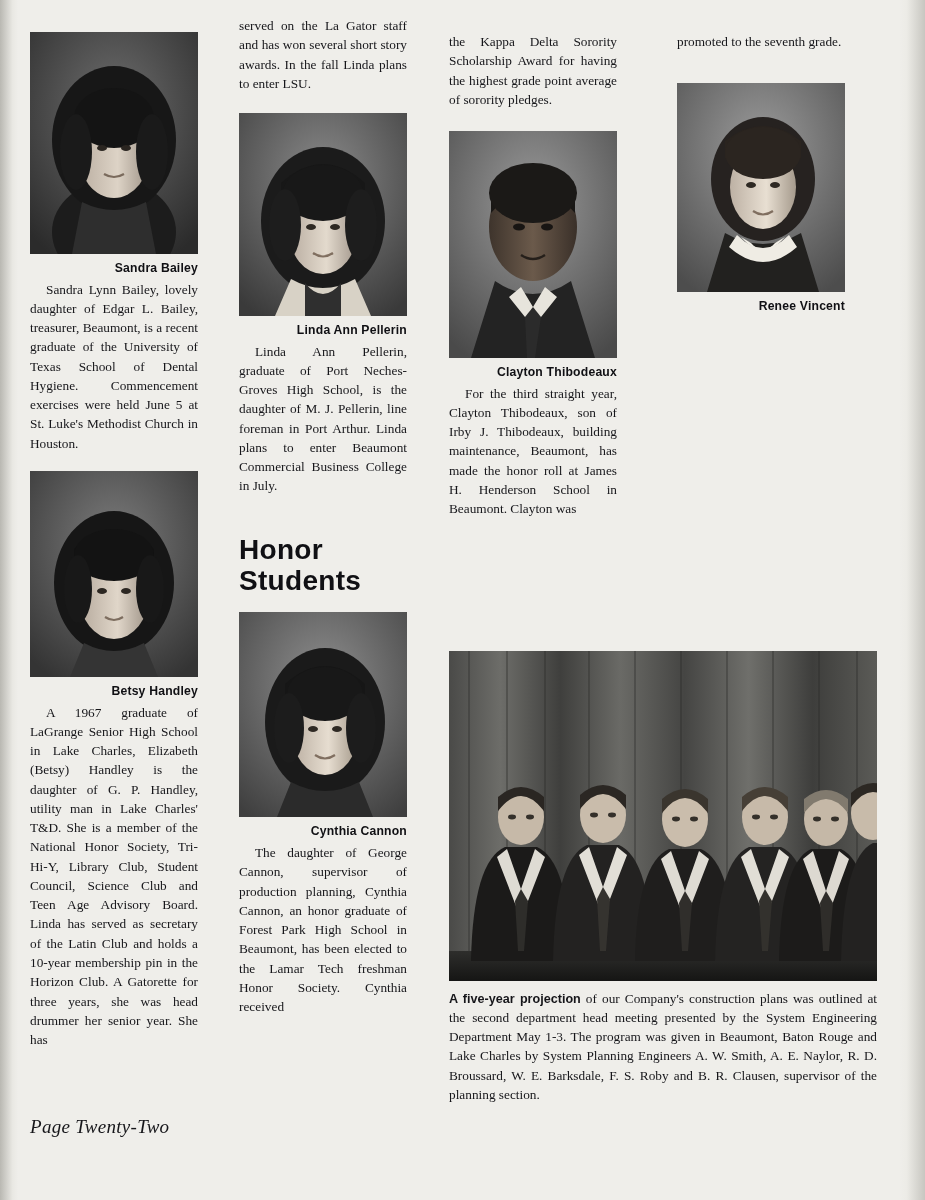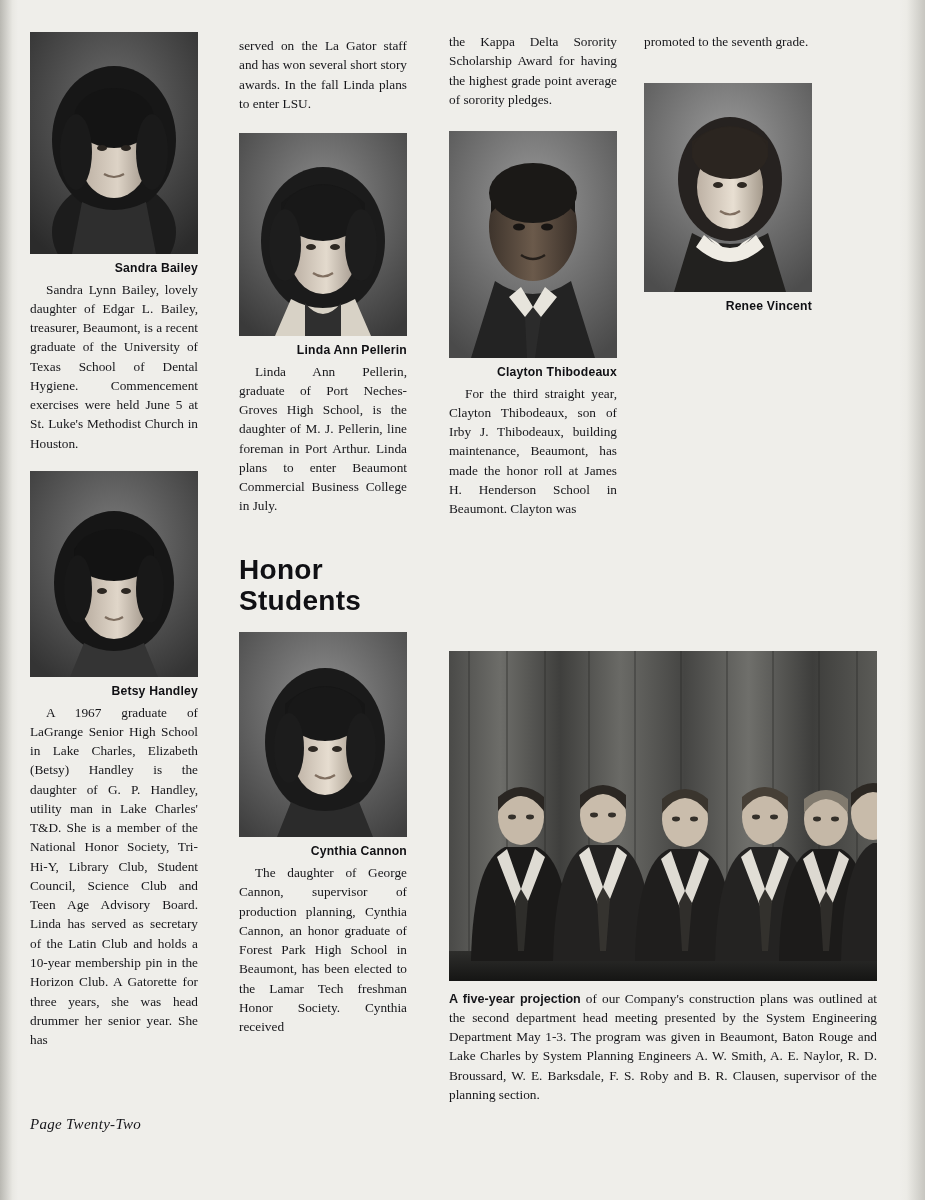--- a/index.html
+++ b/index.html
@@ -44,23 +44,23 @@
   .col {
     position: absolute;
     width: 168px;
     font-size: 13.3px;
     line-height: 1.44;
     text-align: justify;
     color: #16161a;
     hyphens: auto;
   }
   .col1 { left: 30px;  top: 32px; }
-  .col2 { left: 239px; top: 36px; }
+  .col2 { left: 239px; top: 16px; }
   .col3 { left: 449px; top: 32px; }
-  .col4 { left: 644px; top: 32px; }
+  .col4 { left: 677px; top: 32px; }
 
   .photo {
     background: #2a2a2a;
     position: relative;
     overflow: hidden;
     border: 0;
   }
 
   .caption {
     font-family: "Liberation Sans", sans-serif;
@@ -113,21 +113,21 @@
     color: #16161a;
   }
   .caption-block b { font-family: "Liberation Sans", sans-serif; font-size: 12.6px; }
 
   .folio {
     position: absolute;
     left: 30px;
     top: 1116px;
     font-family: "Liberation Serif", serif;
     font-style: italic;
-    font-size: 15px;
+    font-size: 19px;
     color: #16161a;
     letter-spacing: .3px;
   }
 </style>
 </head>
 <body>
 
 <div class="page">
   <div class="content">
 

